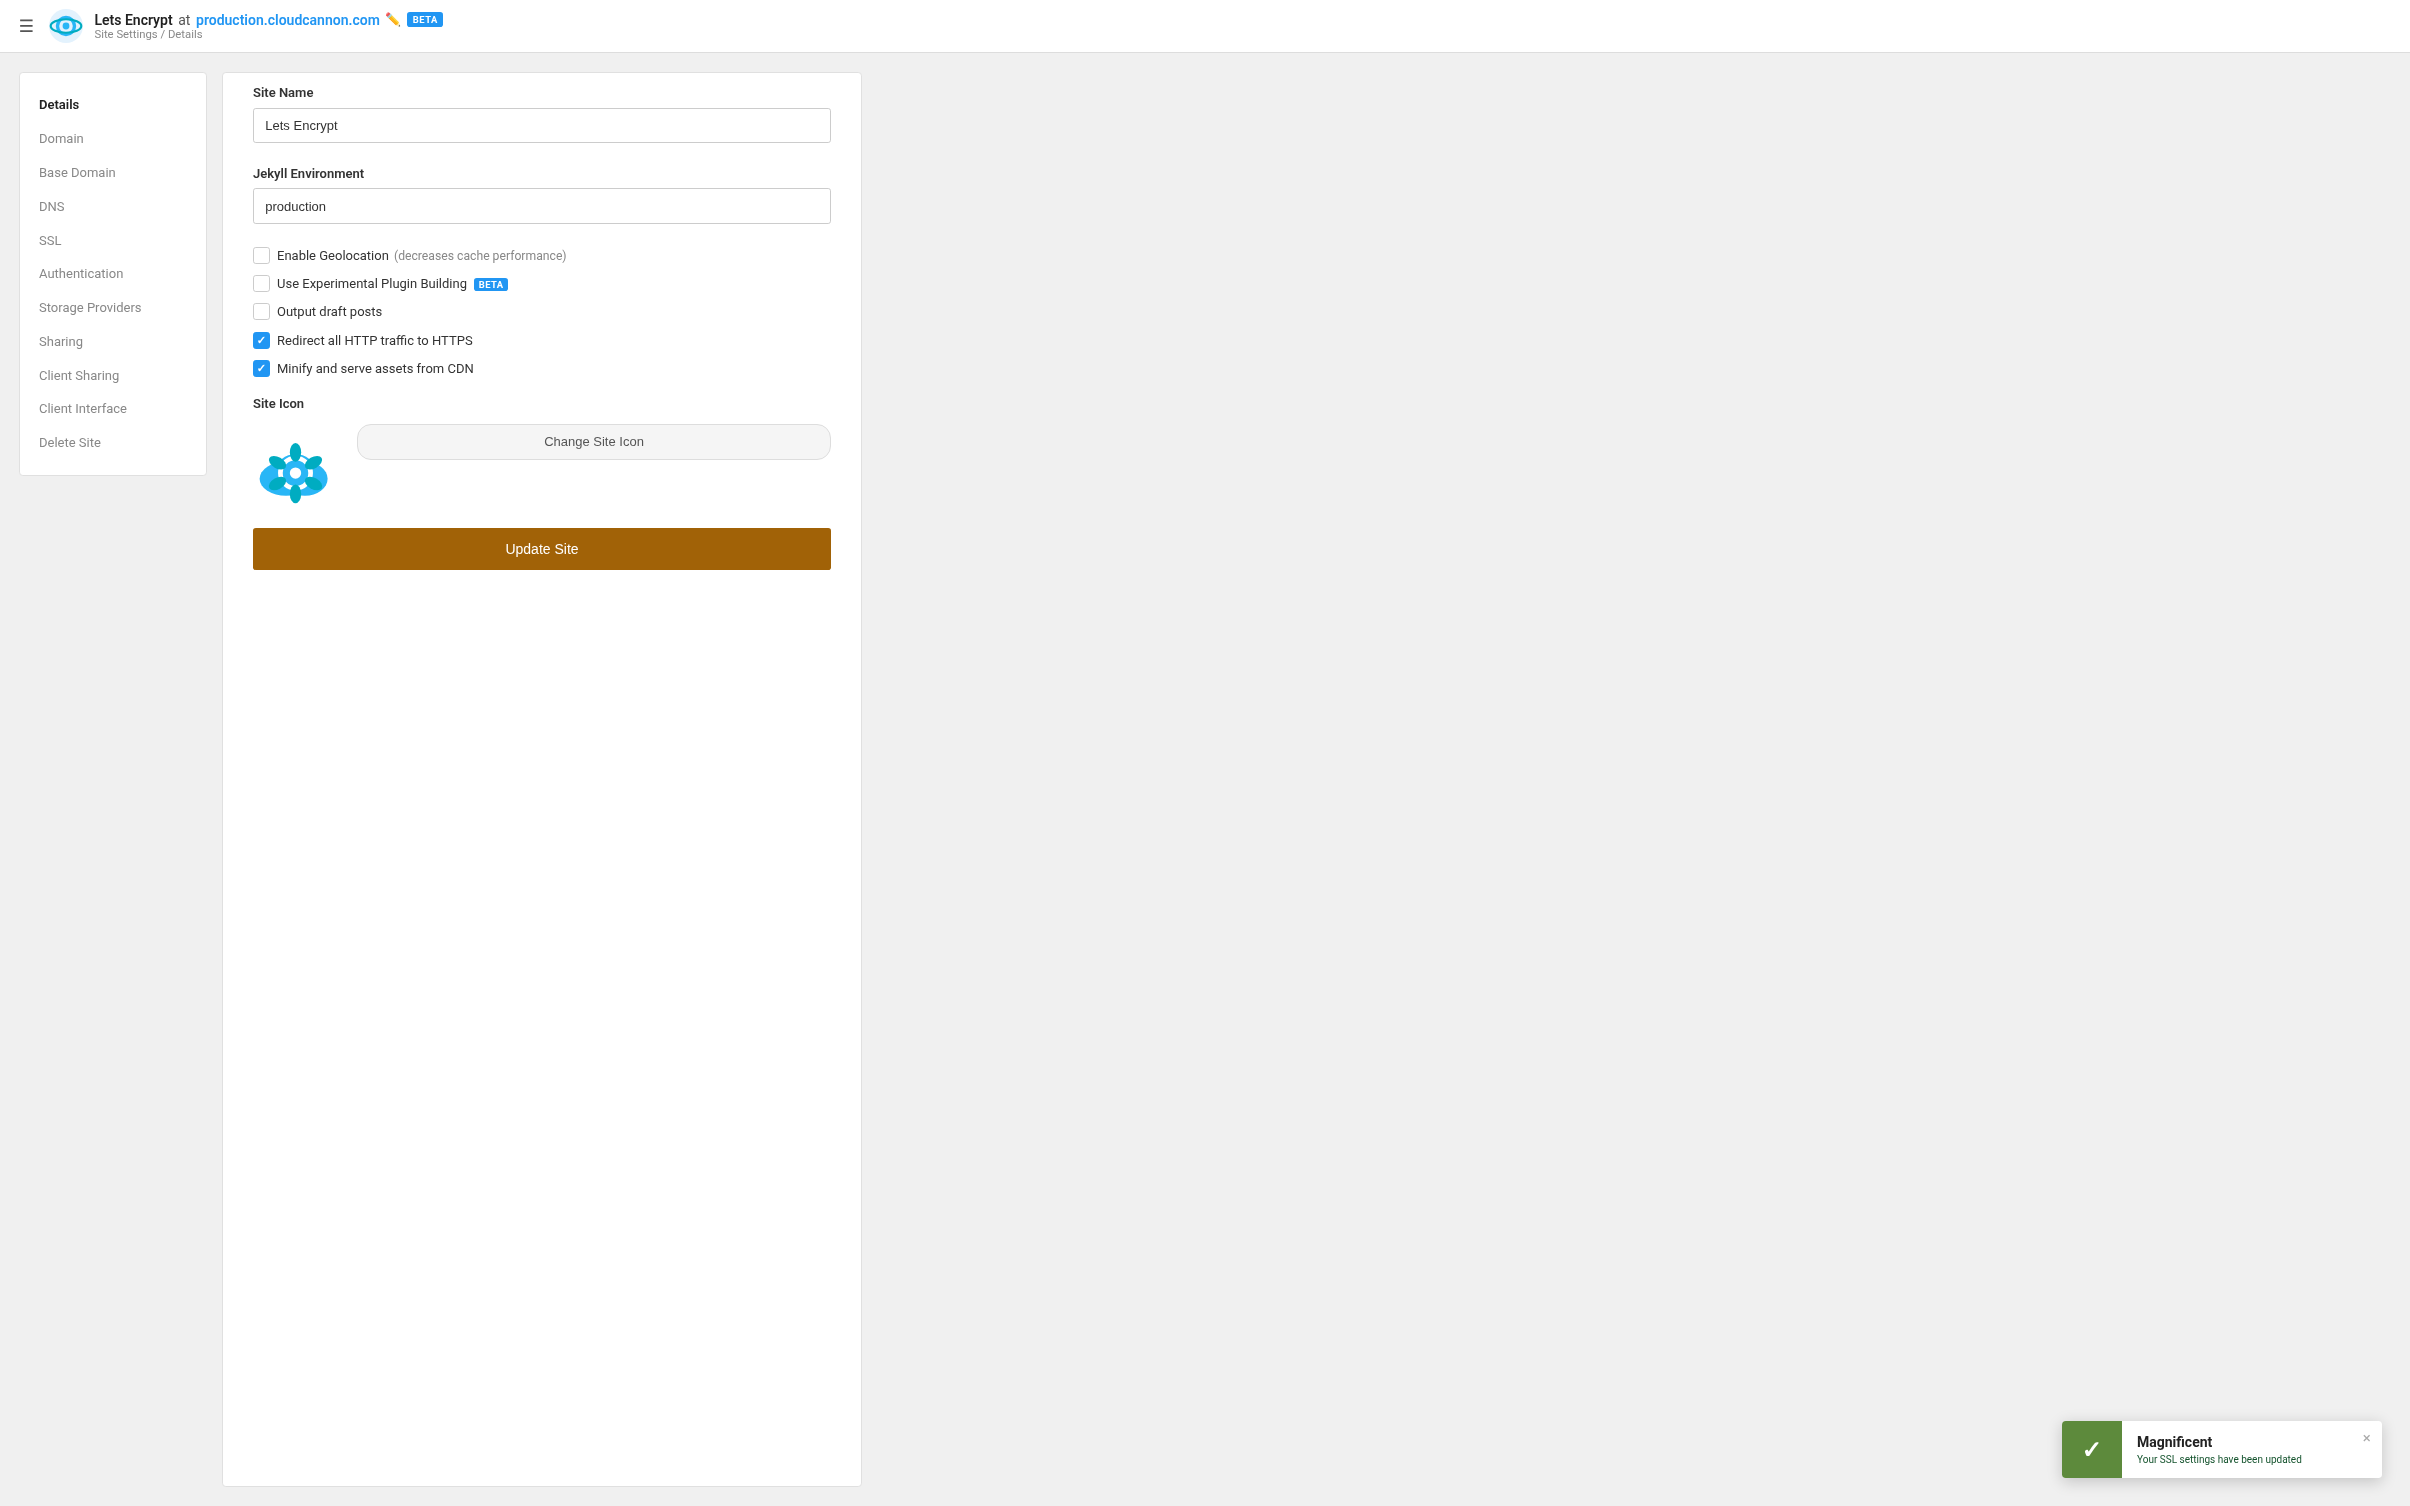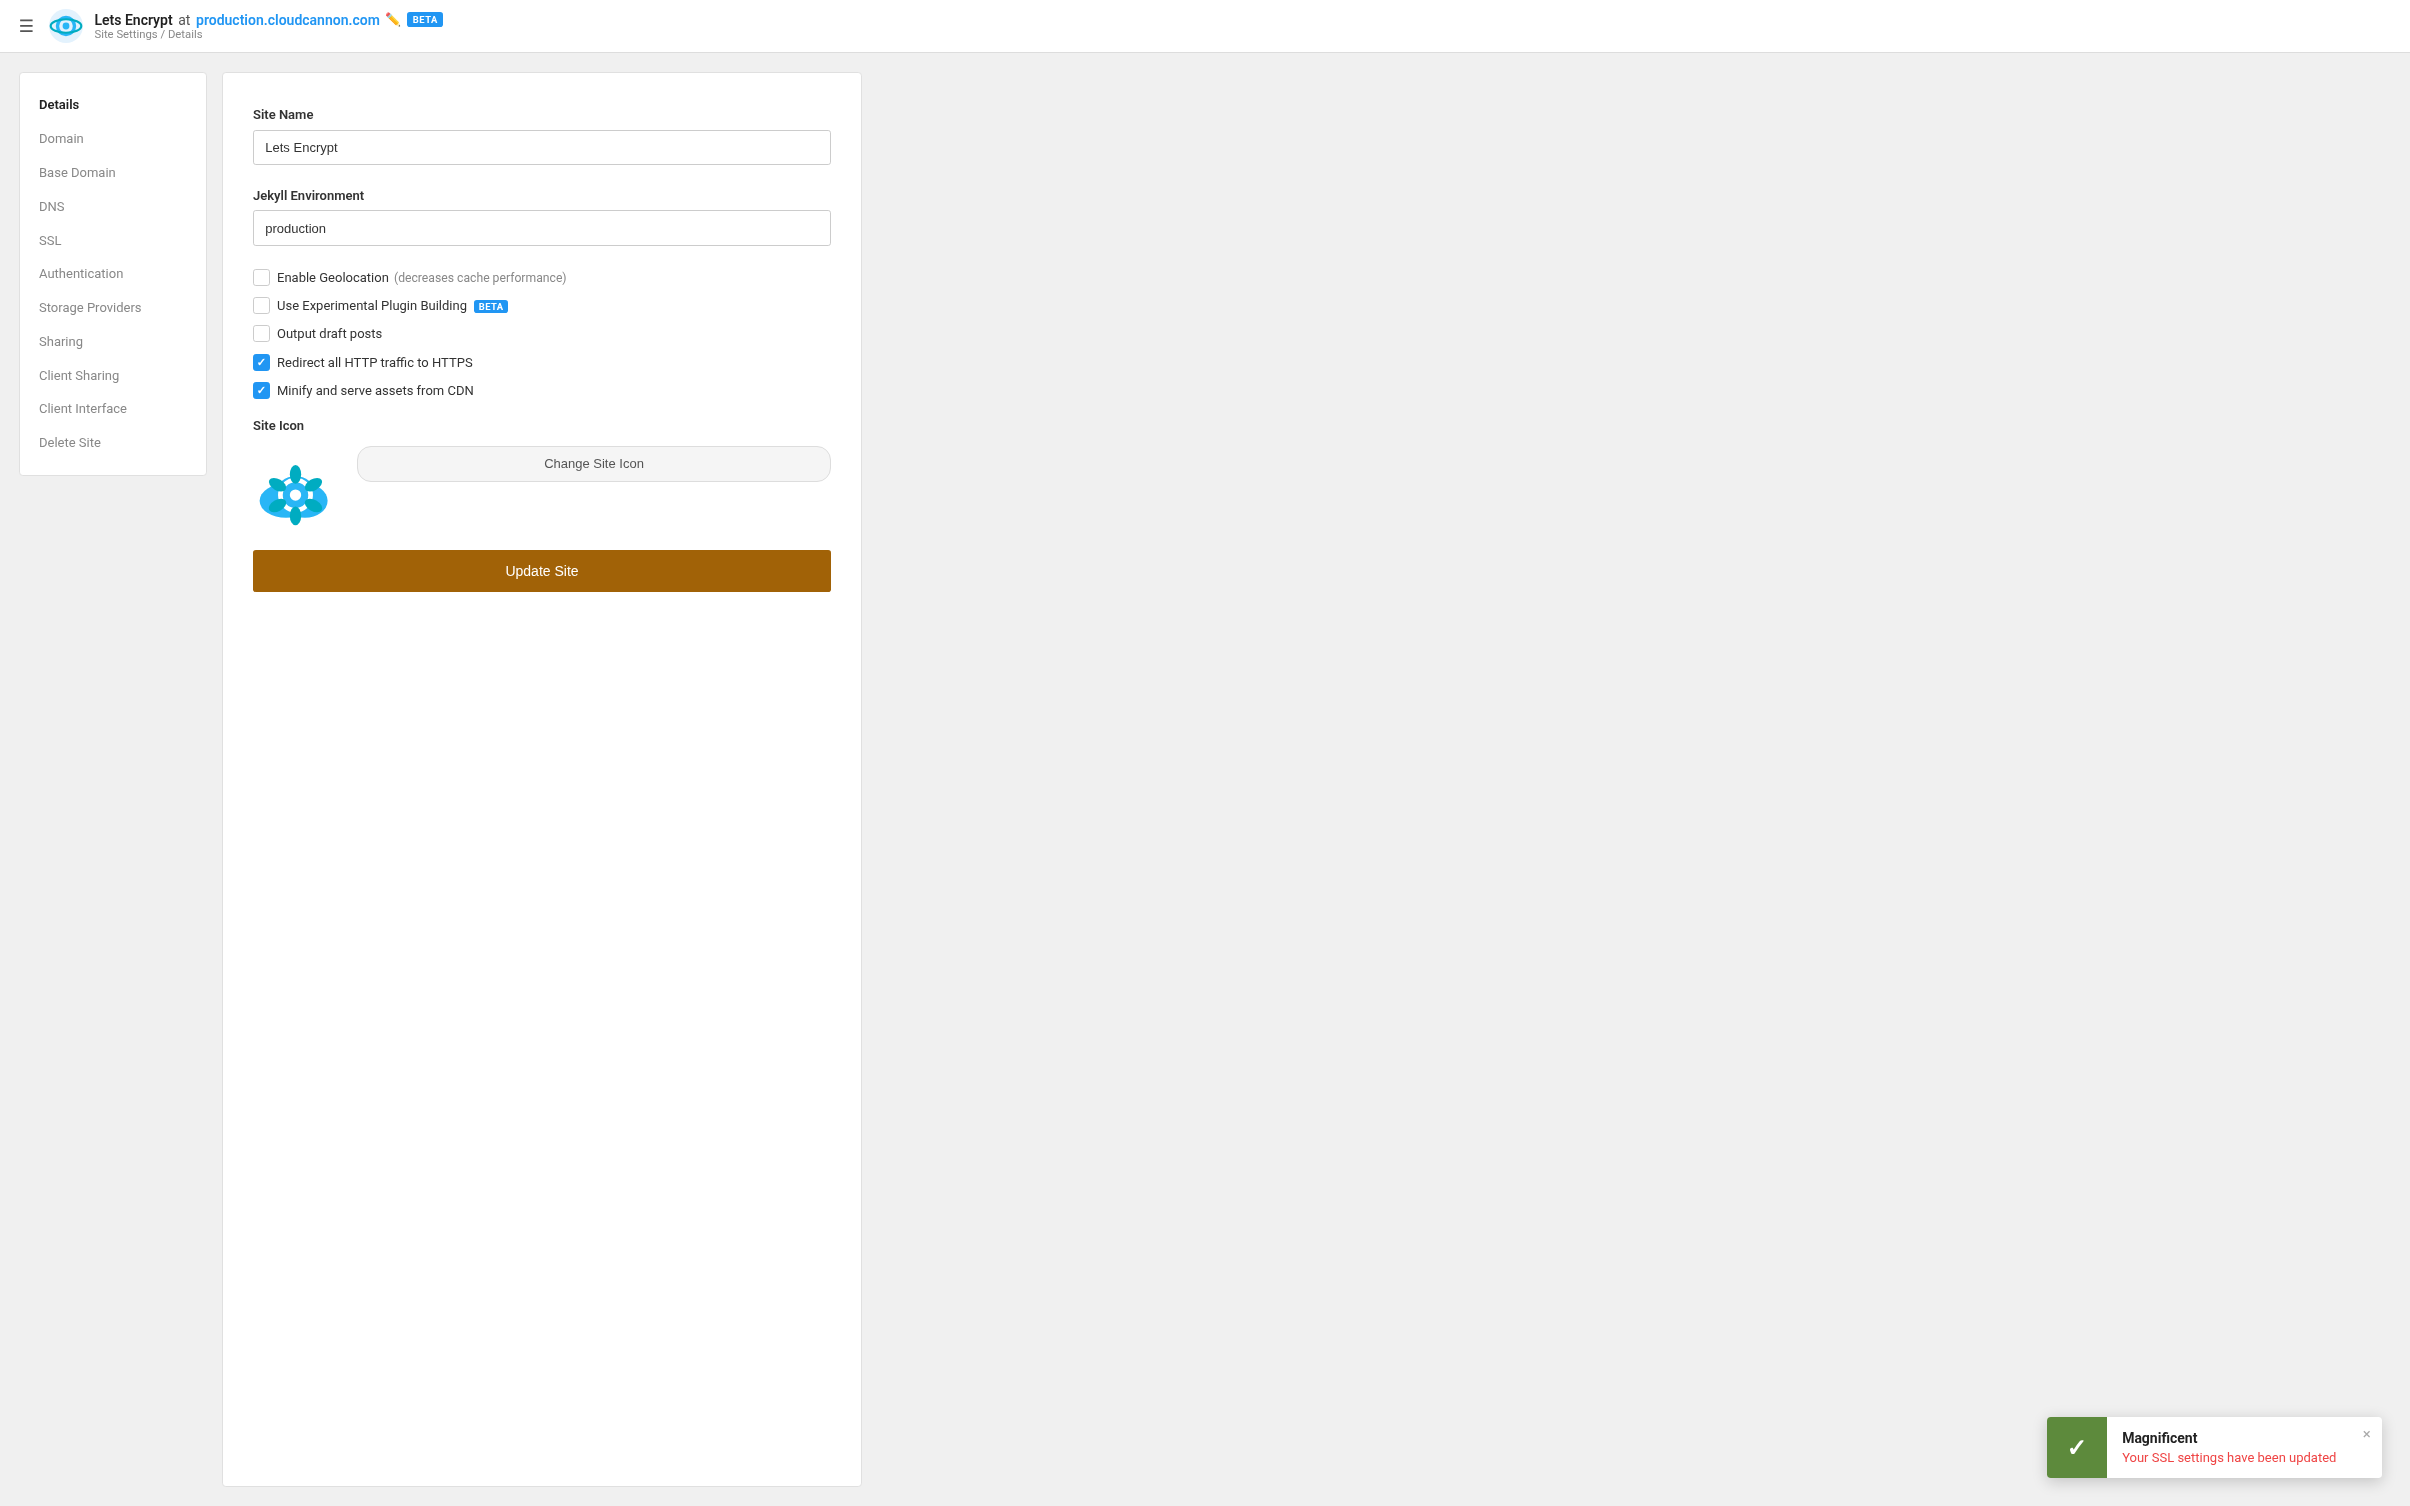--- a/index.html
+++ b/index.html
@@ -93,21 +93,21 @@
       font-weight: 600;
     }
 
     
     .content {
       background: #fff;
       border-radius: 3.8px;
       border: 0.9px solid #e0e0e0;
       flex: 1;
       max-width: 640px;
-      padding: 34px 30px;
+      padding: 12px 30px;
     }
 
     
     .form-group {
       margin-bottom: 22.6px;
     }
     .form-label {
       display: block;
       font-weight: 600;
       margin-bottom: 7.5px;
@@ -267,22 +267,22 @@
       padding: 13px 15px;
       flex: 1;
     }
     .toast-title {
       font-weight: 700;
       font-size: 14px;
       margin-bottom: 3.8px;
       color: #222;
     }
     .toast-message {
-      font-size: 13px;
-      color: #ef4444;
+      font-size: 10px;
+      color: #14532d;
     }
     .toast-close {
       padding: 7.5px 11.3px;
       cursor: pointer;
       color: #aaa;
       font-size: 15px;
       align-self: flex-start;
     }
 
     

